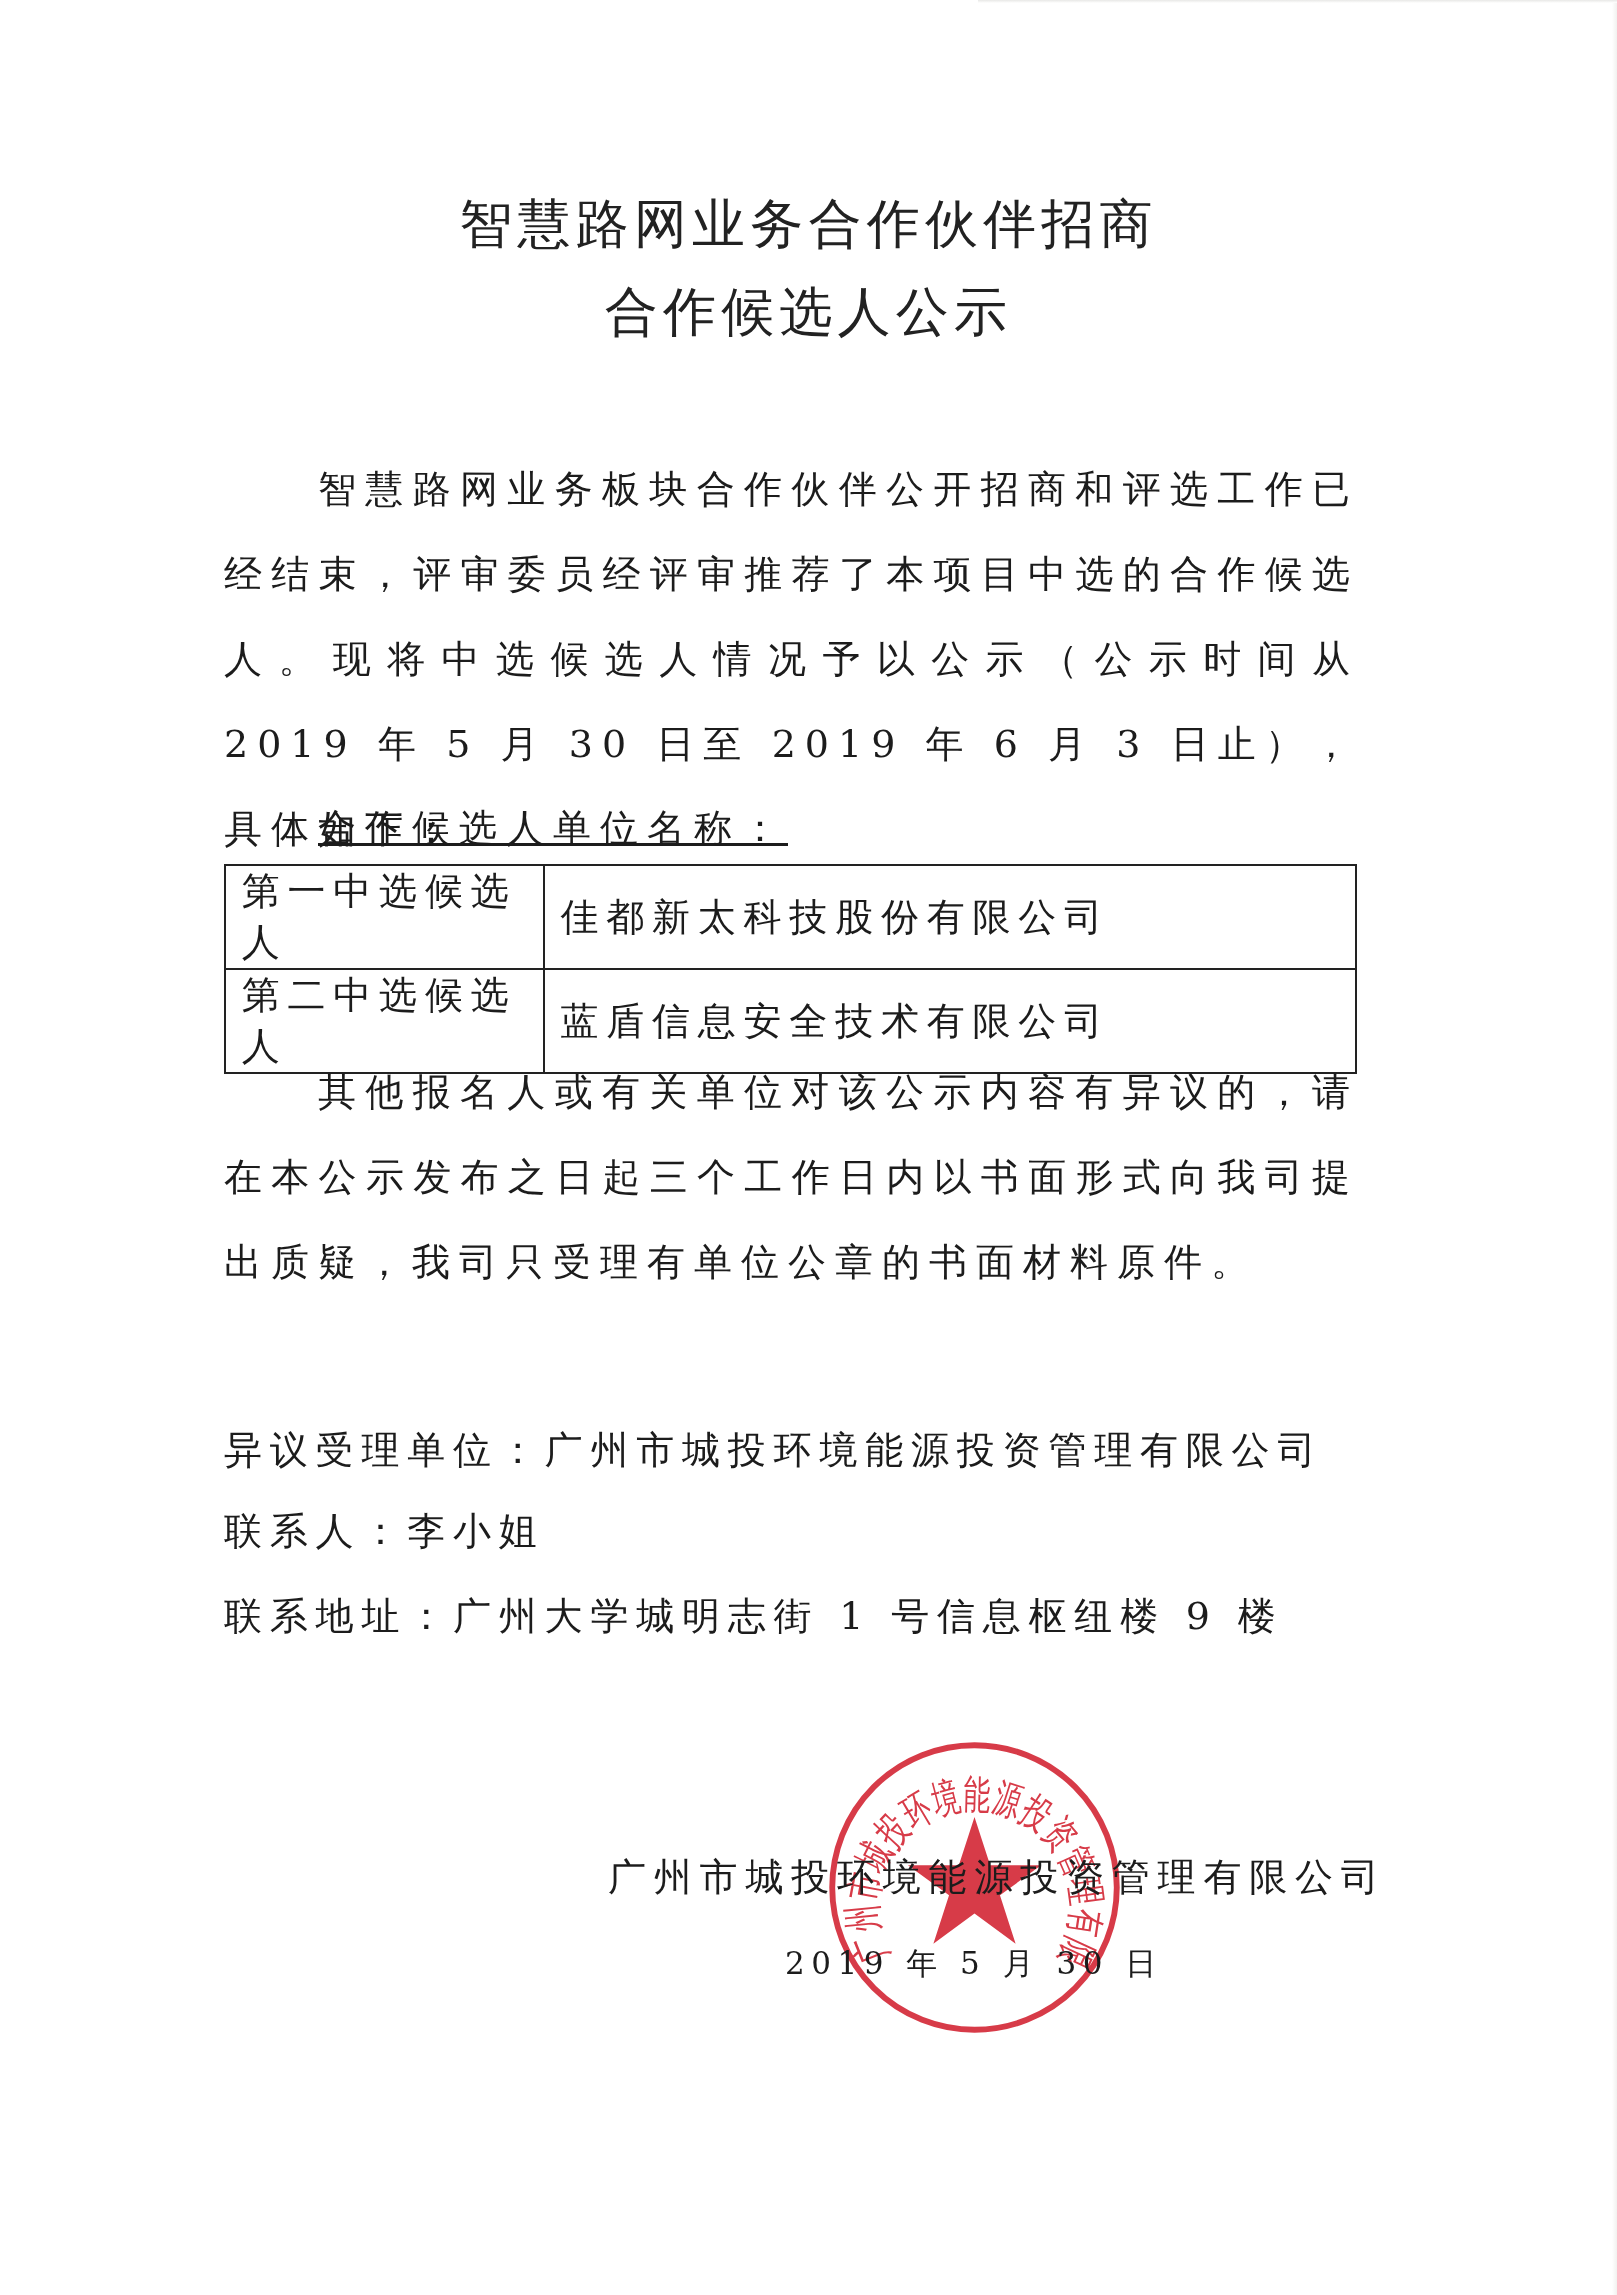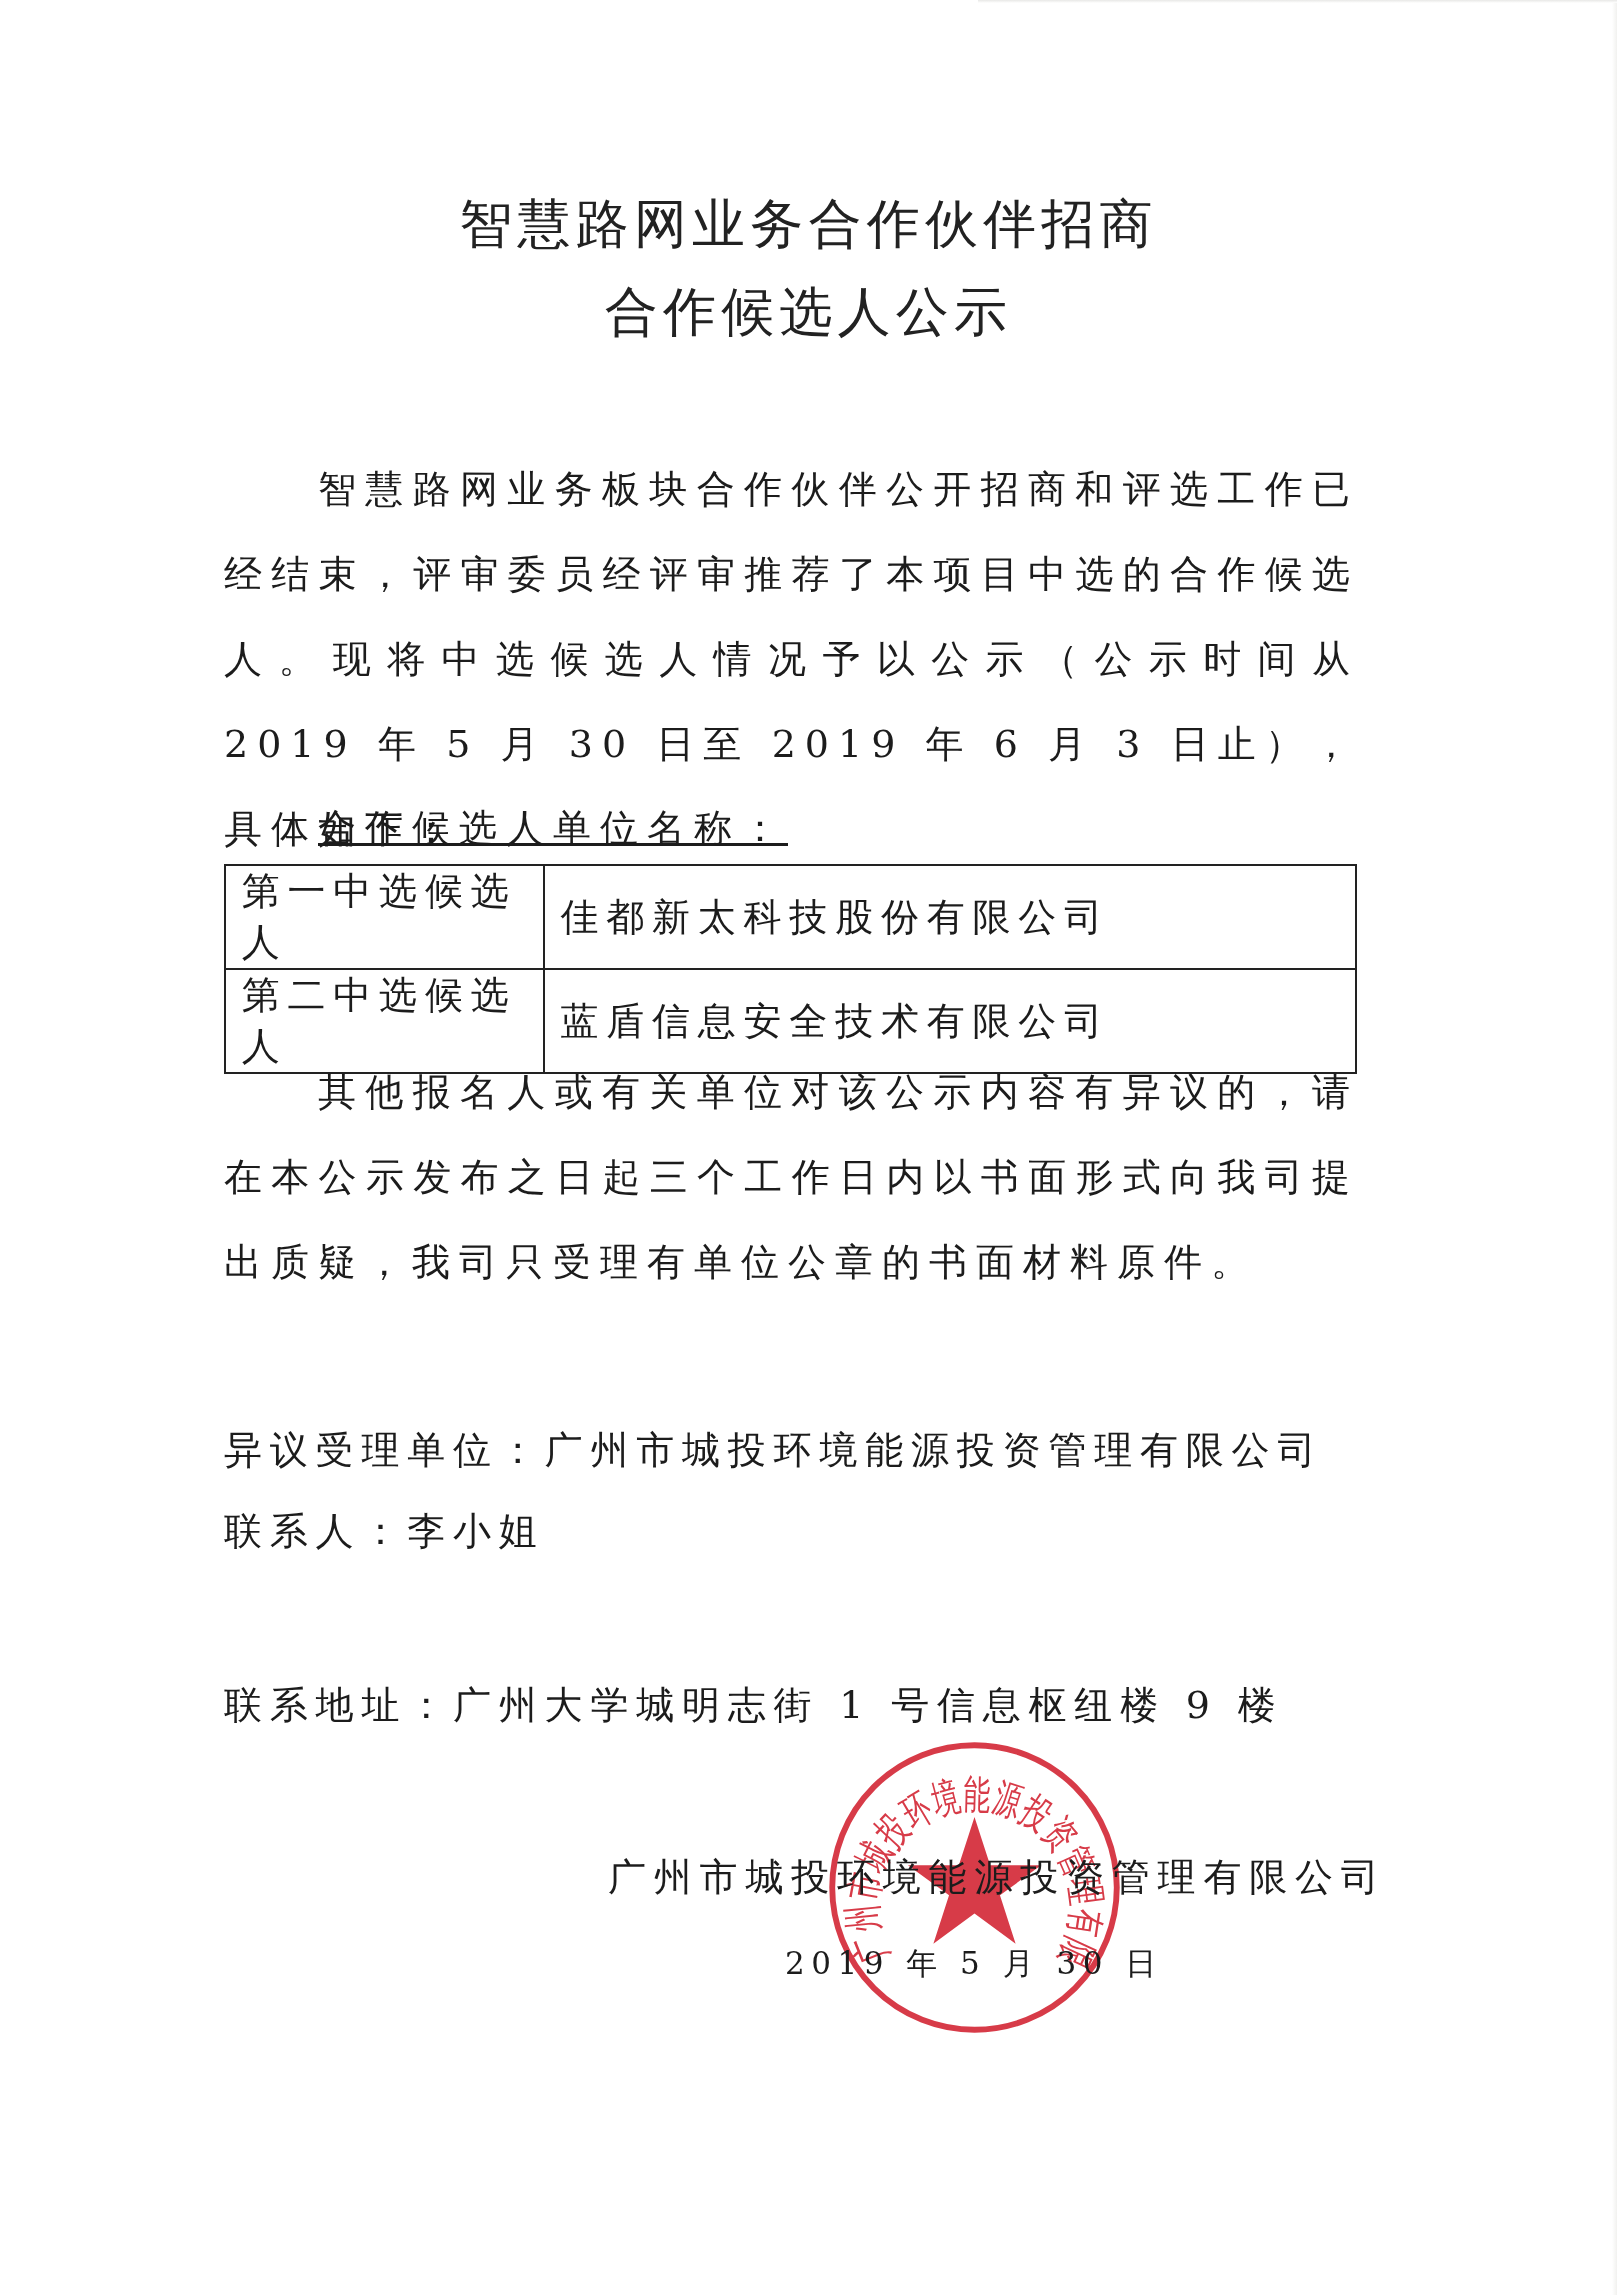--- a/index.html
+++ b/index.html
@@ -86,21 +86,21 @@
       left: 224px;
       font-size: 38px;
       line-height: 46px;
       letter-spacing: 7.8px;
       color: #1c1c1c;
       white-space: nowrap;
       margin-top: 32px;
     }
     .info-1 { top: 1395px; }
     .info-2 { top: 1476px; font-family: Liberation Serif, serif; }
-    .info-3 { top: 1650px; }
+    .info-3 { top: 1561px; }
     .info-4 { top: 1644px; }
 
     .sign-company {
       position: absolute;
       left: 608px;
       top: 1854px;
       font-size: 38px;
       line-height: 46px;
       letter-spacing: 7.8px;
       color: #1c1c1c;

